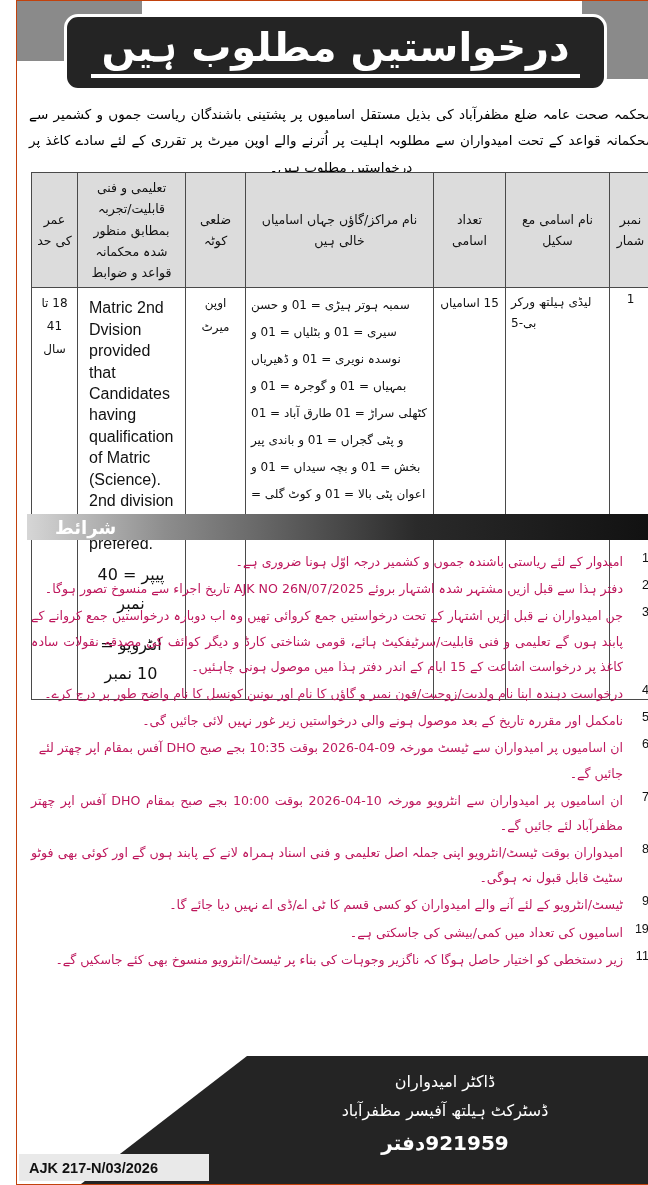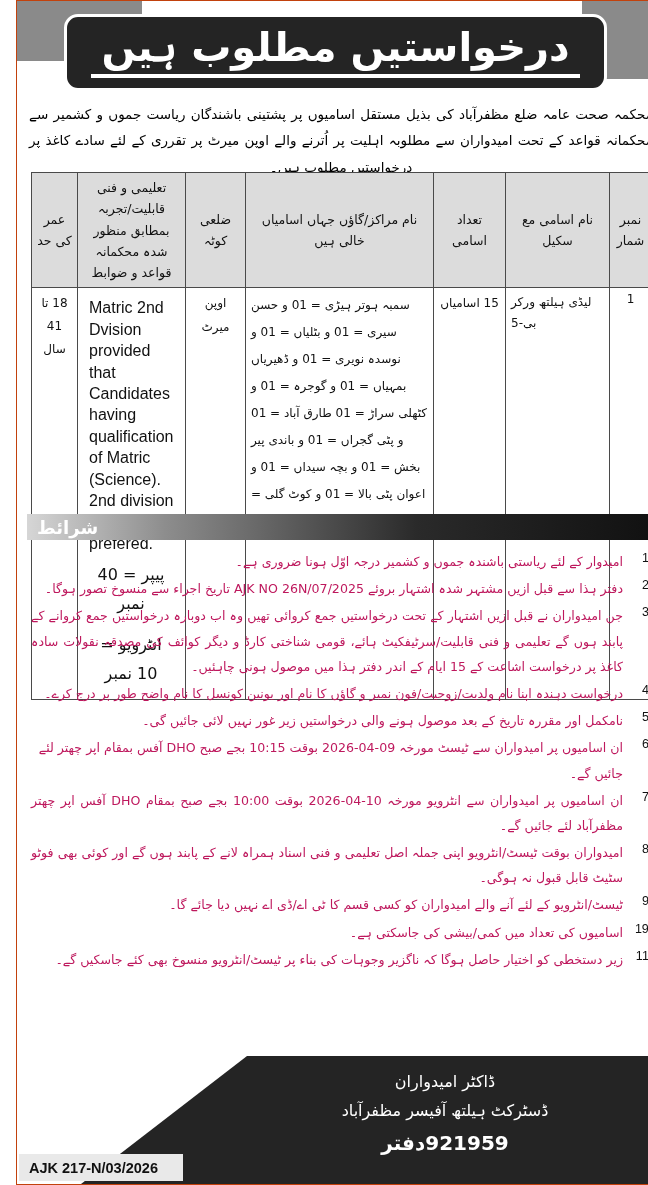--- a/index.html
+++ b/index.html
@@ -151,21 +151,21 @@
     display: flex;
     align-items: center;
     justify-content: flex-end;
     direction: rtl;
   }
   .sharait span {
     color: #ffffff;
     font-size: 18px;
     font-weight: bold;
     letter-spacing: 3px;
-    padding-left: 10px;
+    padding-left: 28px;
     font-family: "DejaVu Sans", sans-serif;
   }
 
   
   .conds {
     position: absolute;
     left: 14px; top: 548px;
     width: 622px;
     direction: rtl;
     font-family: "DejaVu Sans", sans-serif;
@@ -218,21 +218,21 @@
     padding-top: 12px;
     box-sizing: border-box;
     font-family: "DejaVu Sans", sans-serif;
   }
   .foot-name  { font-size: 16px; line-height: 1.8; }
   .foot-desig { font-size: 16px; line-height: 1.8; }
   .foot-phone { font-size: 20px; font-weight: bold; line-height: 1.7; }
   .ajk-ref {
     position: absolute;
     left: 2px; bottom: 3px;
-    width: 164px; height: 27px;
+    width: 190px; height: 27px;
     background: #e9e9e9;
     display: flex;
     align-items: center;
     direction: ltr;
   }
   .ajk-ref span {
     font-size: 14.5px;
     font-weight: bold;
     color: #111;
     padding-left: 10px;
@@ -314,21 +314,21 @@
     <div class="cond short">
       <div class="num">4-</div>
       <div class="txt">درخواست دہندہ اپنا نام ولدیت/زوجیت/فون نمبر و گاؤں کا نام اور یونین کونسل کا نام واضح طور پر درج کرے۔</div>
     </div>
     <div class="cond short">
       <div class="num">5-</div>
       <div class="txt">نامکمل اور مقررہ تاریخ کے بعد موصول ہونے والی درخواستیں زیر غور نہیں لائی جائیں گی۔</div>
     </div>
     <div class="cond short">
       <div class="num">6-</div>
-      <div class="txt">ان اسامیوں پر امیدواران سے ٹیسٹ مورخہ 09-04-2026 بوقت 10:15 بجے صبح DHO آفس بمقام اپر چھتر لئے جائیں گے۔</div>
+      <div class="txt">ان اسامیوں پر امیدواران سے ٹیسٹ مورخہ 09-04-2026 بوقت 10:35 بجے صبح DHO آفس بمقام اپر چھتر لئے جائیں گے۔</div>
     </div>
     <div class="cond">
       <div class="num">7-</div>
       <div class="txt">ان اسامیوں پر امیدواران سے انٹرویو مورخہ 10-04-2026 بوقت 10:00 بجے صبح بمقام DHO آفس اپر چھتر مظفرآباد لئے جائیں گے۔</div>
     </div>
     <div class="cond">
       <div class="num">8-</div>
       <div class="txt">امیدواران بوقت ٹیسٹ/انٹرویو اپنی جملہ اصل تعلیمی و فنی اسناد ہمراہ لانے کے پابند ہوں گے اور کوئی بھی فوٹو سٹیٹ قابل قبول نہ ہوگی۔</div>
     </div>
     <div class="cond short">

